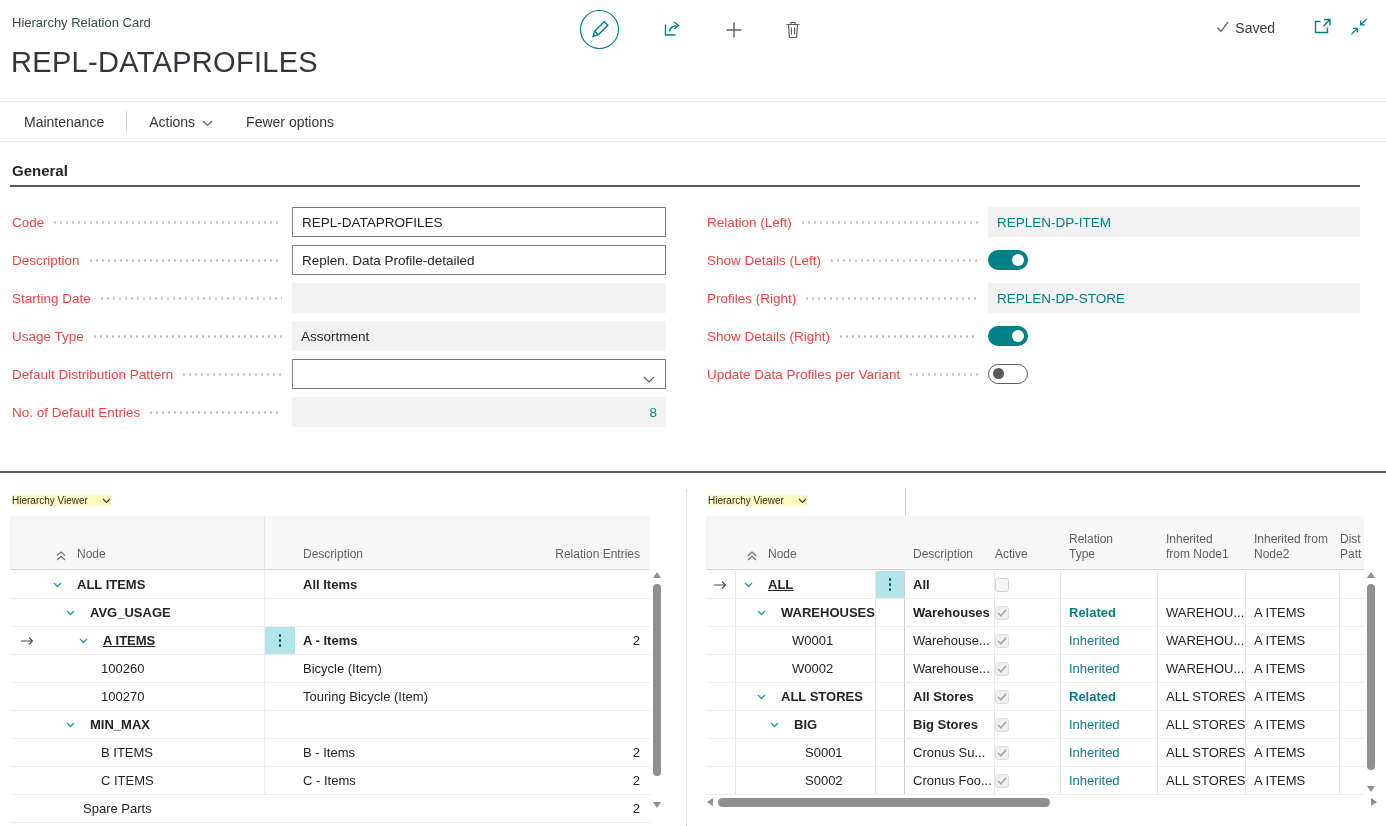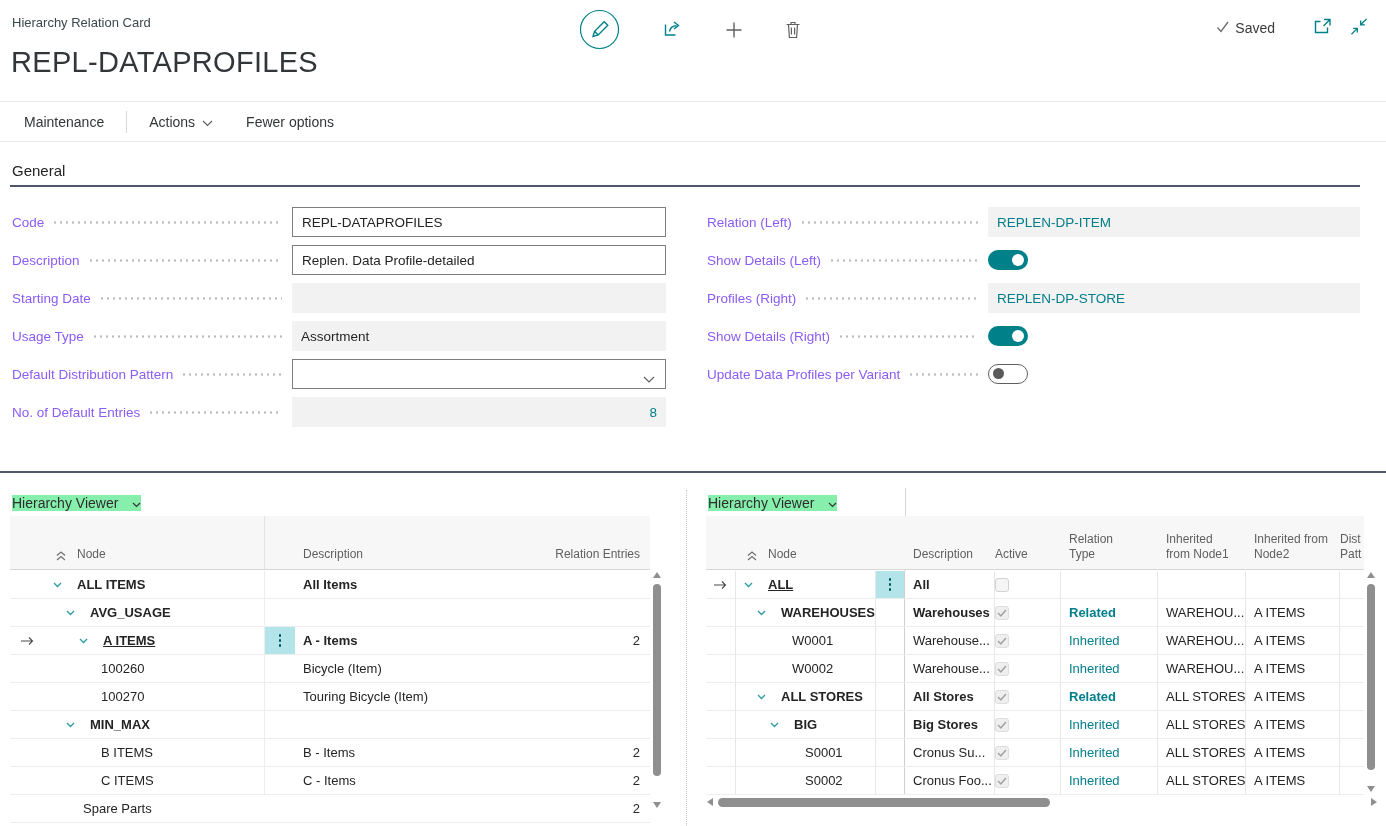--- a/index.html
+++ b/index.html
@@ -18,27 +18,27 @@
 .gap38{width:38px}.gap18{width:18px}
 
 
 .actionbar{position:absolute;left:0;top:102px;width:1386px;height:40px;border-bottom:1px solid #e8e8e8;display:flex;align-items:center;font-size:14px;color:#32363a;background:#fff}
 .ab-item{margin-left:24px;cursor:pointer}
 .ab-sep{width:1px;height:22px;background:#d8d8d8;margin-left:22px}
 .ab-menu{margin-left:22px;display:flex;align-items:center;gap:7px;cursor:pointer}
 .ab-fewer{margin-left:33px;cursor:pointer}
 
 
-.gen-head{position:absolute;left:12px;top:162px;font-size:15px;font-weight:400;color:#242424;cursor:pointer}
+.gen-head{position:absolute;left:12px;top:162px;font-size:15px;font-weight:700;color:#242424;cursor:pointer}
 .gen-line{position:absolute;left:10px;top:185px;width:1350px;height:2px;background:#4e586a}
 .form-col{position:absolute;top:207px;display:flex;flex-direction:column;gap:8px}
 .form-col.left{left:12px;width:654px}
 .form-col.rightc{left:707px;width:653px}
 .frow{height:30px;display:flex;align-items:center}
-.flabel{font-size:13.5px;color:#8b5cf6;white-space:nowrap}
+.flabel{font-size:13.5px;color:#ef4444;white-space:nowrap}
 .leader{flex:1;height:3px;margin:0 10px 0 8px;background-image:radial-gradient(circle,#bcbcbc 1px,transparent 1.3px);background-size:6px 3px;background-repeat:repeat-x;background-position:0 50%}
 .ffield{width:374px;height:30px;flex:none;font-size:13.5px;display:flex;align-items:center;position:relative}
 .rightc .ffield{width:372px}
 input.f-input{width:374px;height:30px;flex:none;border:1px solid #7f7f7f;background:#fff;padding:0 9px;font:13.5px "Liberation Sans",sans-serif;color:#242424}
 .f-disabled{background:#f2f2f2;padding:0 9px;color:#242424}
 .f-num{justify-content:flex-end;color:#008089}
 .f-select{border:1px solid #7f7f7f;background:#fff;padding:0 9px}
 .f-select .selchev{position:absolute;right:10px;top:11px}
 .f-link{background:#f2f2f2;color:#007e8a;padding:0 9px;cursor:pointer}
 .toggle{width:40px;height:20px;border-radius:10px;position:relative;cursor:pointer;flex:none}
@@ -47,21 +47,21 @@
 .toggle.off{background:#fff;border:1.5px solid #5f5f5f}
 .toggle.off::after{content:"";position:absolute;left:4px;top:3px;width:11px;height:11px;border-radius:50%;background:#5a5a5a}
 .subhead{font-size:14px;font-weight:700;color:#242424}
 
 
 .viewers-line{position:absolute;left:0;top:471px;width:1386px;height:2px;background:#4e586a}
 .panel-divider{position:absolute;left:686px;top:490px;height:336px;width:0;border-left:1px dotted #c9c9c9}
 .panel{position:absolute;top:488px;height:338px;overflow:hidden;background:#fff}
 .panel.lv{left:10px;width:656px}
 .panel.rv{left:706px;width:672px}
-.pcap{position:absolute;left:2px;top:7px;font-size:14px;color:#2d2d2d;display:flex;gap:14px;align-items:center;cursor:pointer;background:#86efac}
+.pcap{position:absolute;left:2px;top:7px;font-size:10px;color:#2d2d2d;display:flex;gap:14px;align-items:center;cursor:pointer;background:#fef9c3}
 .headblock{position:absolute;left:0;top:28px;height:54px;background:#f7f7f7;border-bottom:1px solid #d6d6d6;display:flex}
 .lv .headblock{width:640px}
 .rv .headblock{width:658px}
 .headblock .c{align-items:flex-end !important;padding-bottom:7px;border-right:none !important}
 .lv .headblock .c-node{border-right:1px solid #e3e3e3 !important}
 .hcell{font-size:12px;color:#5f5f5f}
 .hlabel{display:block;line-height:15px}
 .rowswrap{position:absolute;left:0;top:83px}
 .lv .rowswrap{width:640px}
 .rv .rowswrap{width:658px}

